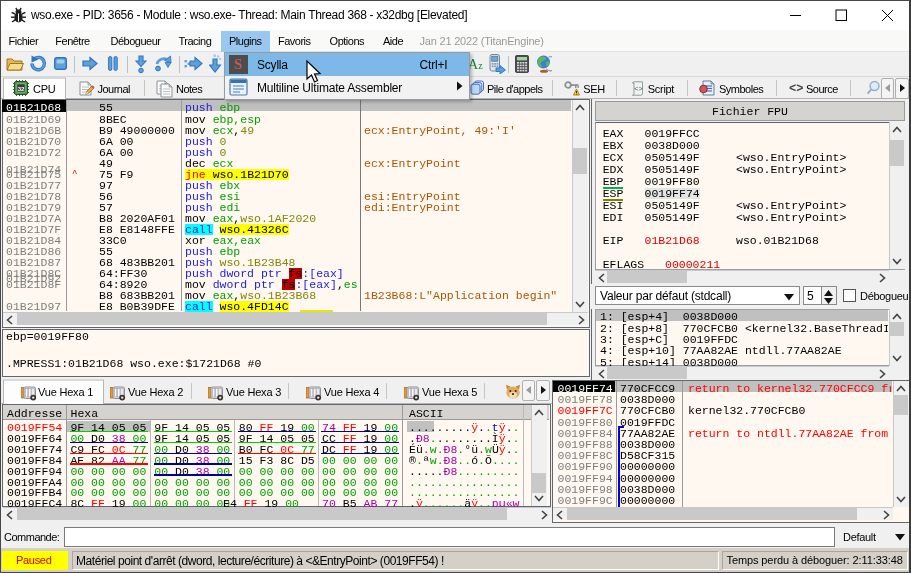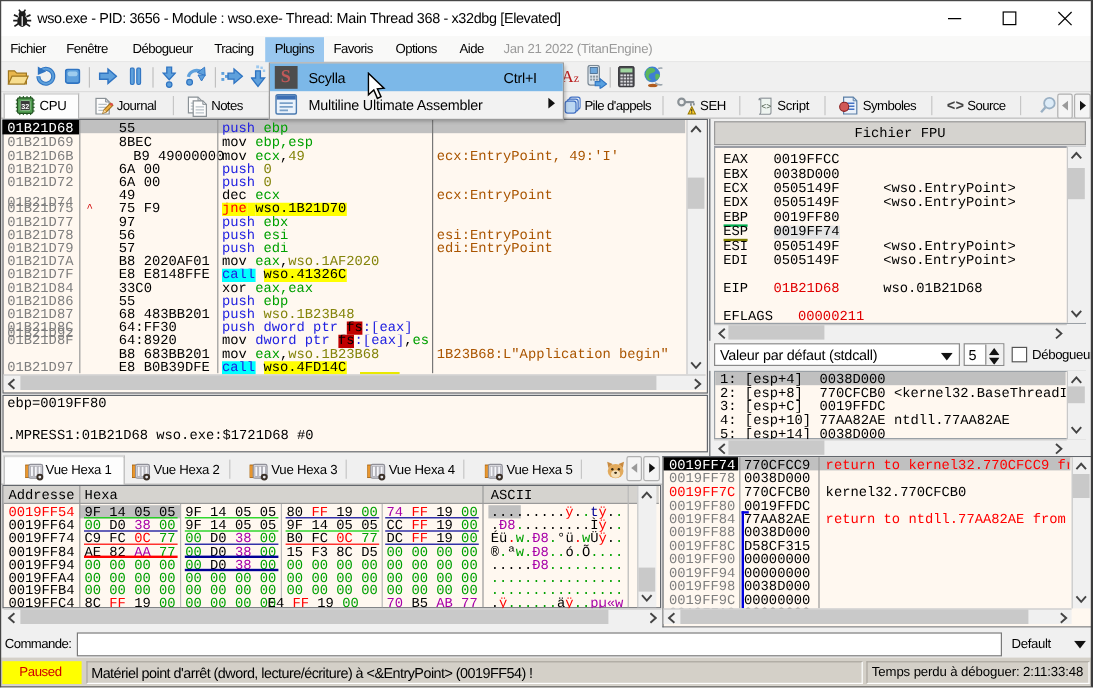--- a/index.html
+++ b/index.html
@@ -88,21 +88,21 @@
 <path d="M6 5 L11 5 L11 1.5 L18 7.5 L11 13.5 L11 10 L6 10 Z" fill="#5ea0dc" stroke="#2f74c2" stroke-width="1.1"></path>
 </svg>
 <svg class="abs" style="left:209px;top:54px" width="13" height="20" viewBox="0 0 13 20">
 <g fill="#9cc8ee">
       <rect x="4.5" y="0.5" width="2.4" height="2.4"></rect>
       <rect x="8" y="1.5" width="2" height="2"></rect>
       <rect x="10" y="4" width="2" height="2"></rect>
     </g>
 <path d="M4 5 L8 5 L8 11 L11.5 11 L6 18 L0.5 11 L4 11 Z" fill="#5ea0dc" stroke="#2f74c2" stroke-width="1.1"></path>
 </svg>
-<div class="abs" style="left:468px;top:57px;font-family:'Liberation Serif',serif;font-size:14px;color:#b91c1c;">A<span style="font-size:10px;">z</span></div>
+<div class="abs" style="left:468px;top:57px;font-family:'Liberation Serif',serif;font-size:14px;color:#15803d;">A<span style="font-size:10px;">z</span></div>
 <svg class="abs" style="left:487px;top:54px" width="19" height="20" viewBox="0 0 19 20">
 <rect x="3" y="0.5" width="9.5" height="16.5" rx="2" fill="#dfe7ee" stroke="#7a8894" stroke-width="1"></rect>
 <rect x="4.8" y="2.2" width="6" height="5" fill="#6fa8dc" stroke="#44688c" stroke-width="0.7"></rect>
 <g fill="#8a97a2">
       <rect x="4.8" y="9" width="1.7" height="1.7"></rect>
       <rect x="7.2" y="9" width="1.7" height="1.7"></rect>
       <rect x="9.6" y="9" width="1.7" height="1.7"></rect>
       <rect x="4.8" y="11.5" width="1.7" height="1.7"></rect>
       <rect x="7.2" y="11.5" width="1.7" height="1.7"></rect>
       <rect x="9.6" y="11.5" width="1.7" height="1.7"></rect>
@@ -246,21 +246,21 @@
 <div class="abs" style="left:2px;top:99px;width:588px;height:229px;background:#fff8f0;border:1px solid #63676d;"></div>
 <div class="abs" style="left:3px;top:100.4px;width:568px;height:11.05px;background:#c0c0c0;"></div>
 <div class="abs" style="left:2px;top:100.4px;width:64px;height:11.70px;background:#000;"></div>
 <div class="abs mono" style="left:6px;top:102.4px;color:#fff;">01B21D68</div>
 <div class="abs mono" style="left:99px;top:102.4px;color:#000;">55</div>
 <div class="abs mono" style="left:185px;top:102.4px;width:174px;overflow:hidden;height:11.05px;"><span style="color:#2121e0;">push</span><span style="color:#000000;"> </span><span style="color:#00a000;">ebp</span></div>
 <div class="abs mono" style="left:6px;top:113.5px;color:#7e7e7e;">01B21D69</div>
 <div class="abs mono" style="left:99px;top:113.5px;color:#000;">8BEC</div>
 <div class="abs mono" style="left:185px;top:113.5px;width:174px;overflow:hidden;height:11.05px;"><span style="color:#000000;">mov</span><span style="color:#000000;"> </span><span style="color:#00a000;">ebp,esp</span></div>
 <div class="abs mono" style="left:6px;top:124.5px;color:#7e7e7e;">01B21D6B</div>
-<div class="abs mono" style="left:99px;top:124.5px;color:#000;margin-left:12px;">B9 49000000</div>
+<div class="abs mono" style="left:99px;top:124.5px;color:#000;">B9 49000000</div>
 <div class="abs mono" style="left:185px;top:124.5px;width:174px;overflow:hidden;height:11.05px;"><span style="color:#000000;">mov</span><span style="color:#000000;"> </span><span style="color:#00a000;">ecx</span><span style="color:#000000;">,</span><span style="color:#84840a;">49</span></div>
 <div class="abs mono" style="left:364px;top:124.5px;color:#aa5500;">ecx:EntryPoint, 49:'I'</div>
 <div class="abs mono" style="left:6px;top:135.6px;color:#7e7e7e;">01B21D70</div>
 <div class="abs mono" style="left:99px;top:135.6px;color:#000;">6A 00</div>
 <div class="abs mono" style="left:185px;top:135.6px;width:174px;overflow:hidden;height:11.05px;"><span style="color:#2121e0;">push</span><span style="color:#000000;"> </span><span style="color:#84840a;">0</span></div>
 <div class="abs mono" style="left:6px;top:146.6px;color:#7e7e7e;">01B21D72</div>
 <div class="abs mono" style="left:99px;top:146.6px;color:#000;">6A 00</div>
 <div class="abs mono" style="left:185px;top:146.6px;width:174px;overflow:hidden;height:11.05px;"><span style="color:#2121e0;">push</span><span style="color:#000000;"> </span><span style="color:#84840a;">0</span></div>
 <div class="abs mono" style="left:6px;top:164px;color:#7e7e7e;">01B21D74</div>
 <div class="abs mono" style="left:99px;top:157.7px;color:#000;">49</div>

